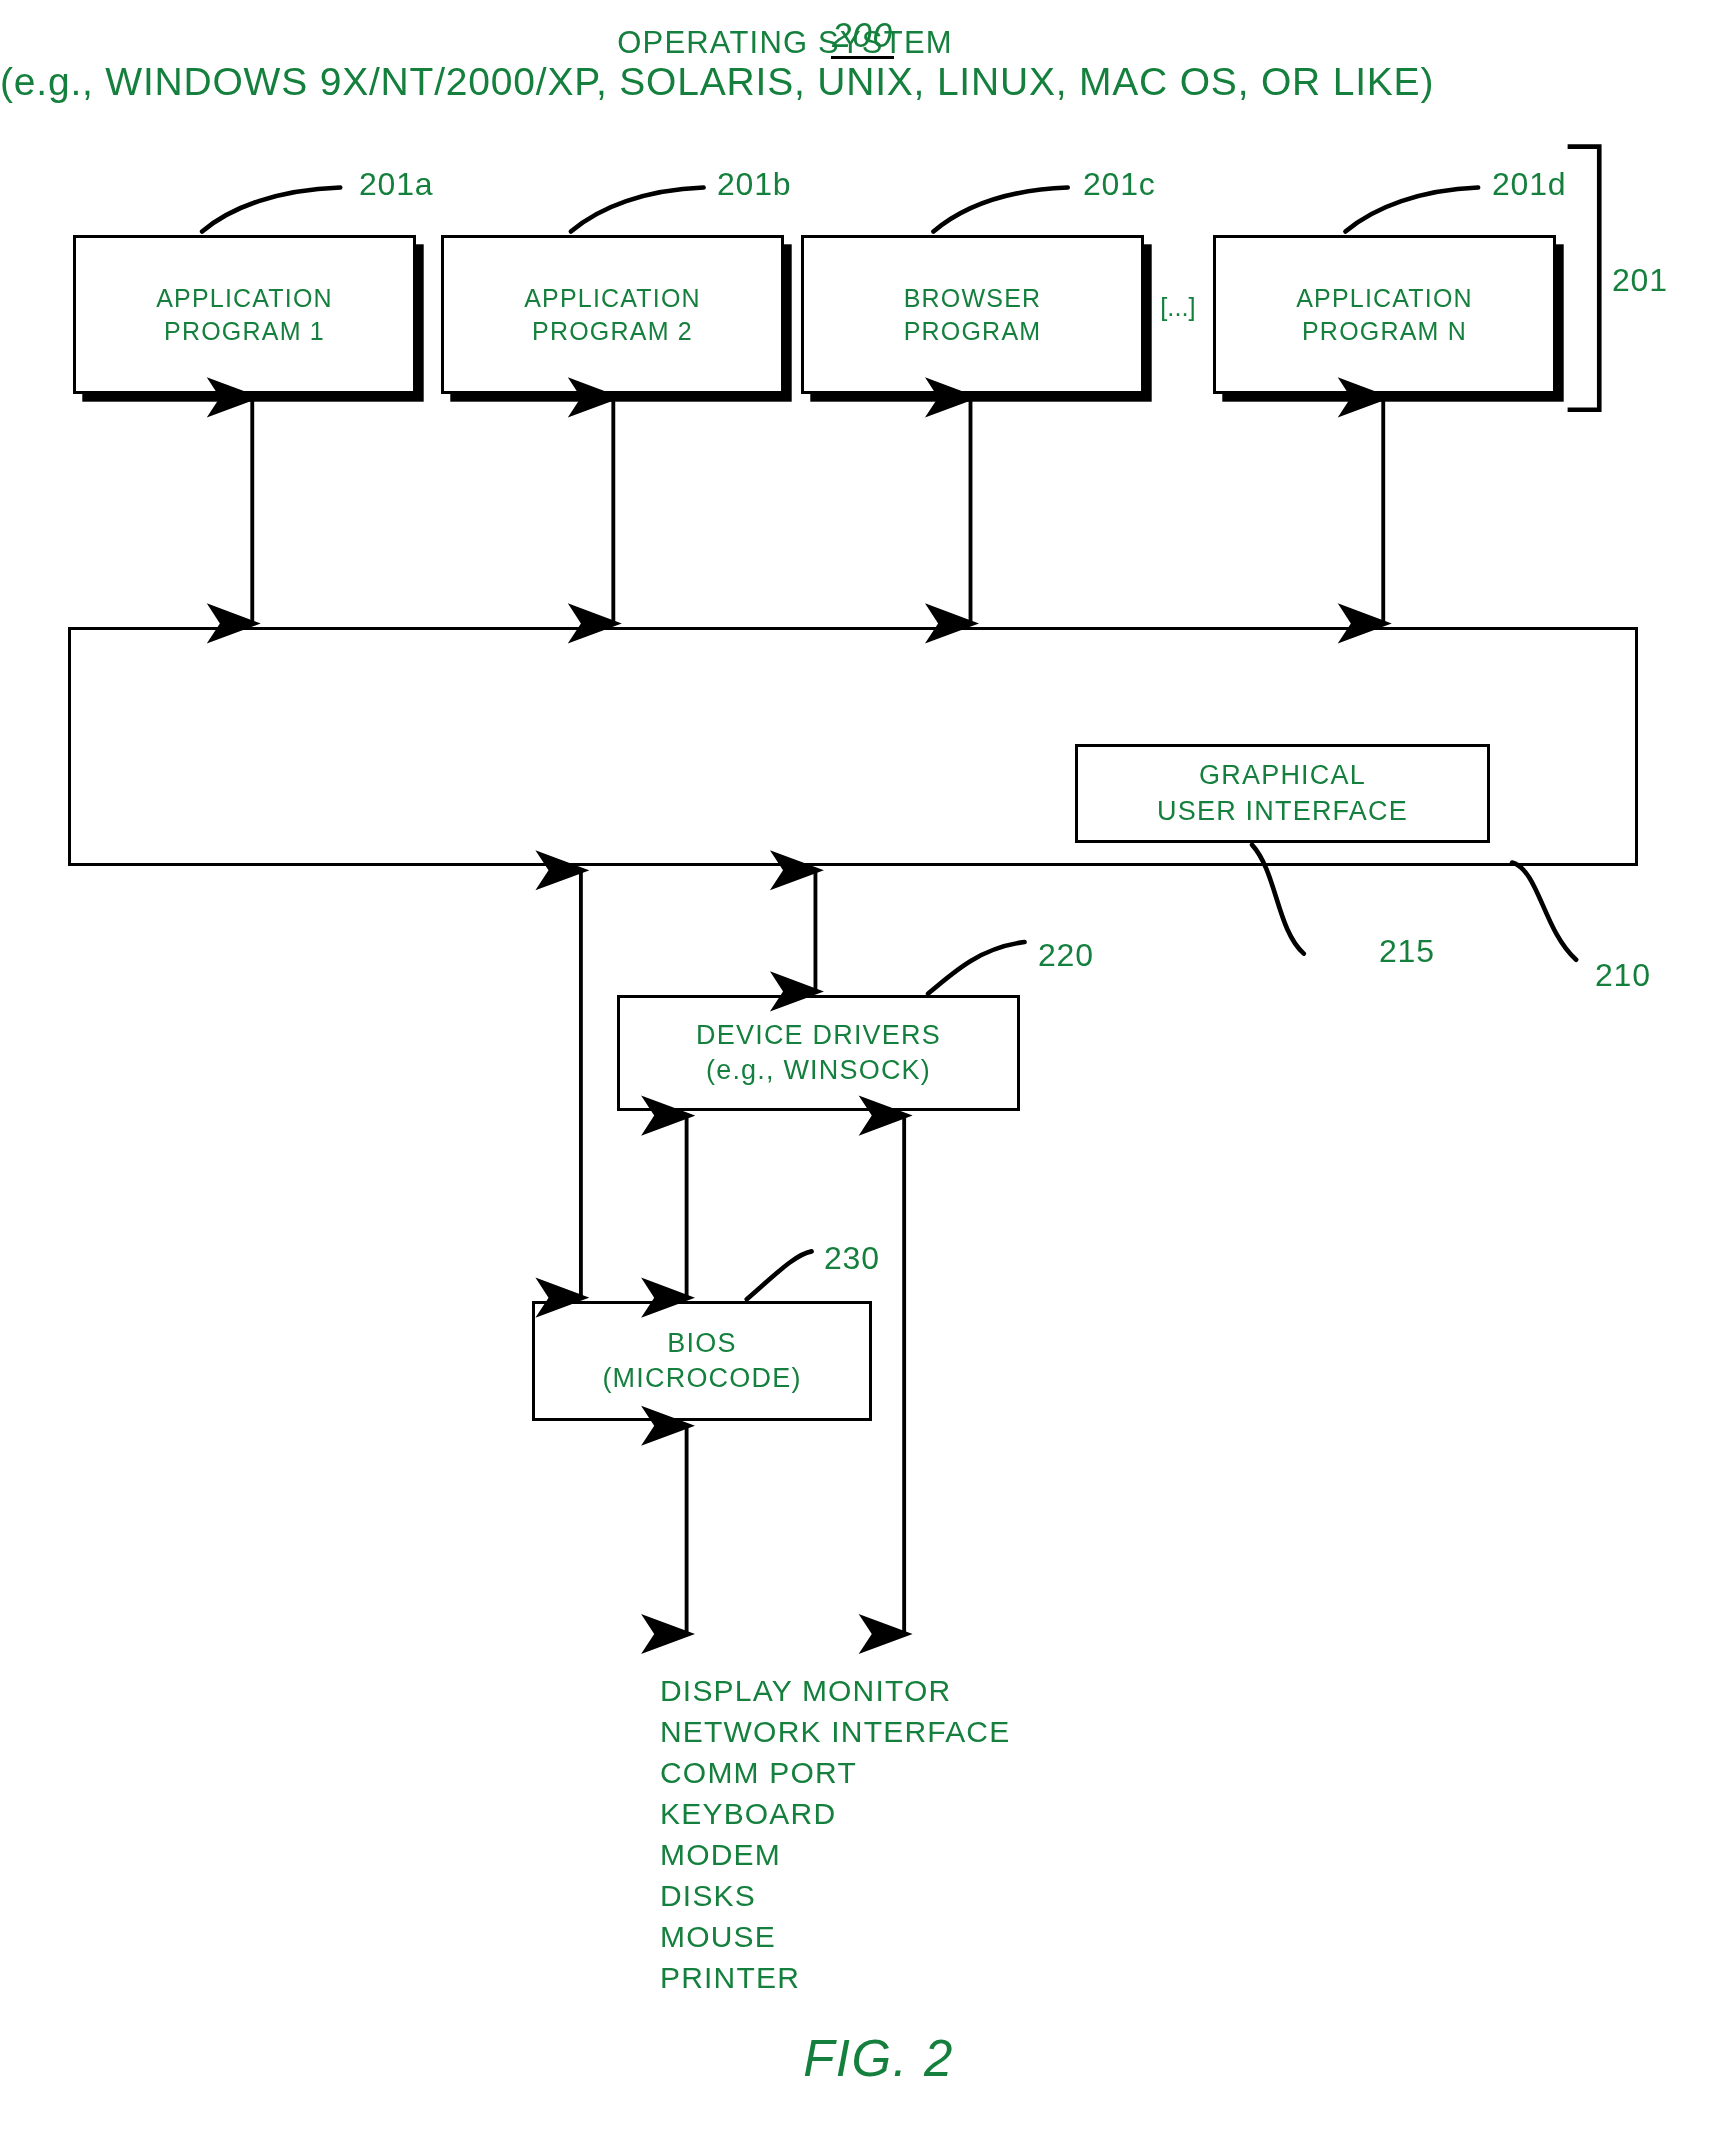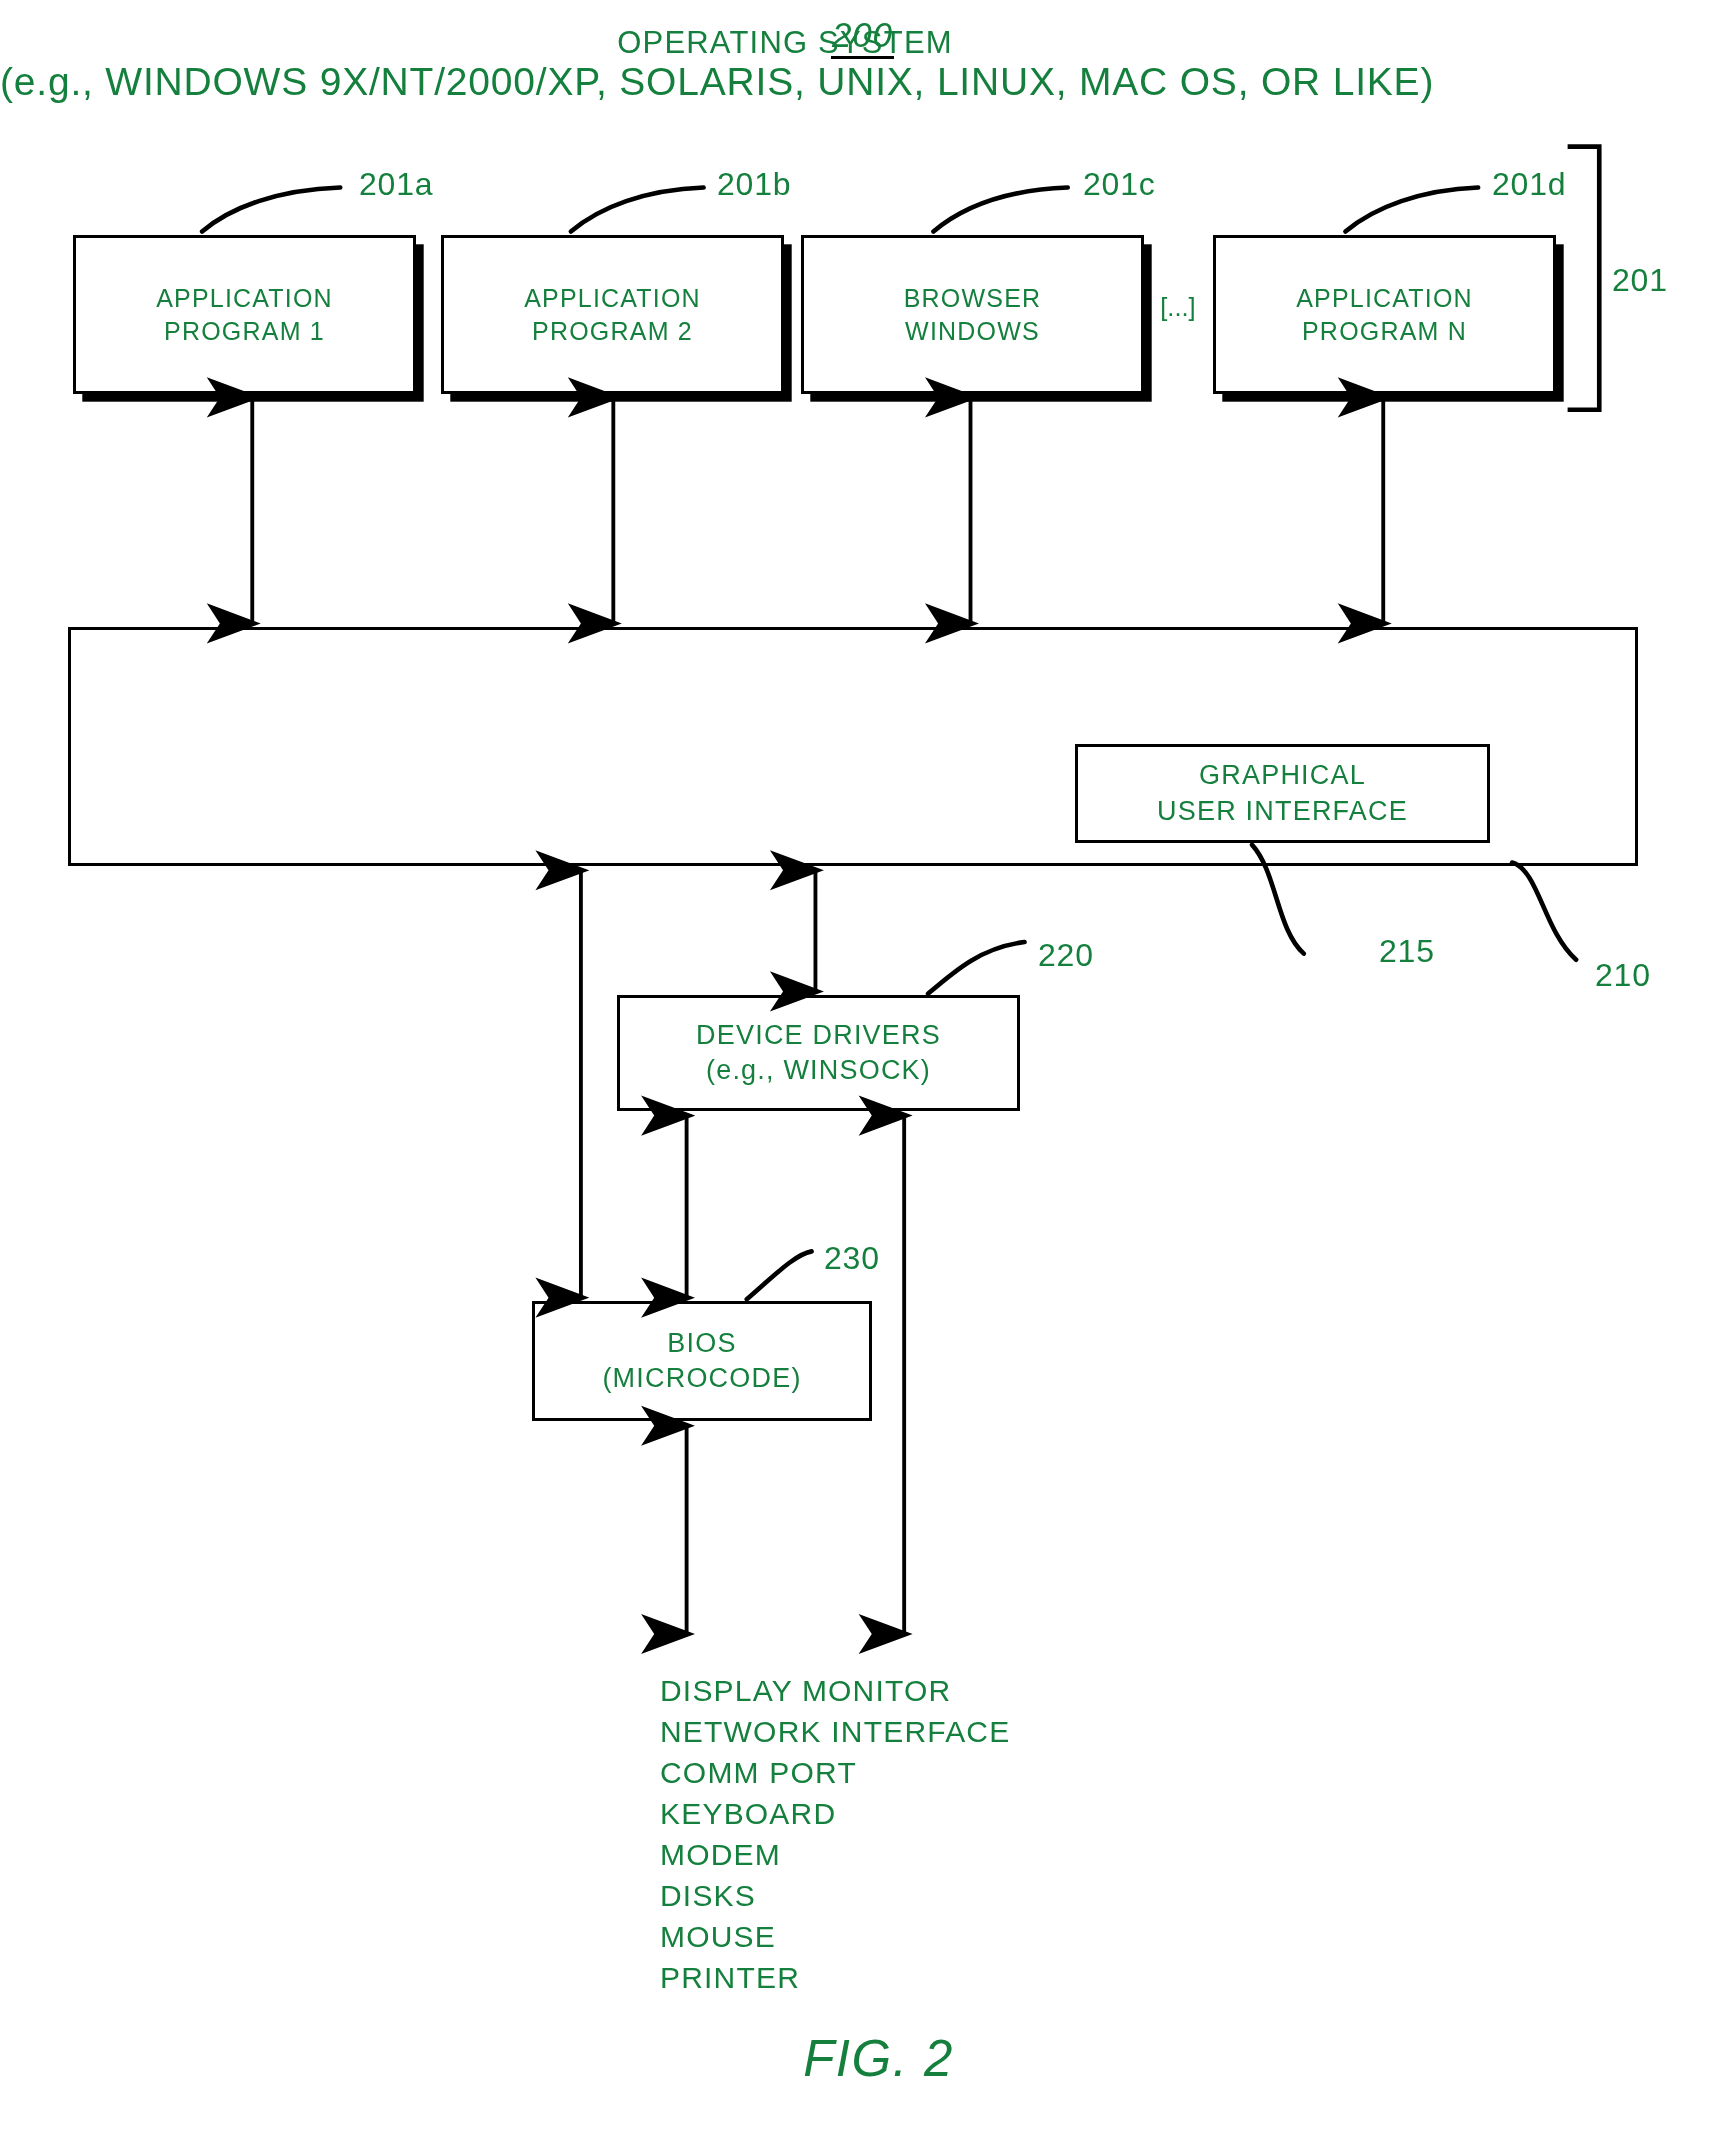--- a/index.html
+++ b/index.html
@@ -143,21 +143,21 @@
   <div class="abs box shadow app-box" id="app-box-0">
     <span class="ln">APPLICATION</span>
     <span class="ln">PROGRAM 1</span>
   </div>
   <div class="abs box shadow app-box" id="app-box-1">
     <span class="ln">APPLICATION</span>
     <span class="ln">PROGRAM 2</span>
   </div>
   <div class="abs box shadow app-box" id="app-box-2">
     <span class="ln">BROWSER</span>
-    <span class="ln">WINDOWS</span>
+    <span class="ln">PROGRAM</span>
   </div>
   <div class="abs box shadow app-box" id="app-box-3">
     <span class="ln">APPLICATION</span>
     <span class="ln">PROGRAM N</span>
   </div>
 
   <div class="abs" id="apps-ellipsis">[...]</div>
 
   <div class="abs ref" style="left:359px; top:166px;">201a</div>
   <div class="abs ref" style="left:717px; top:166px;">201b</div>

